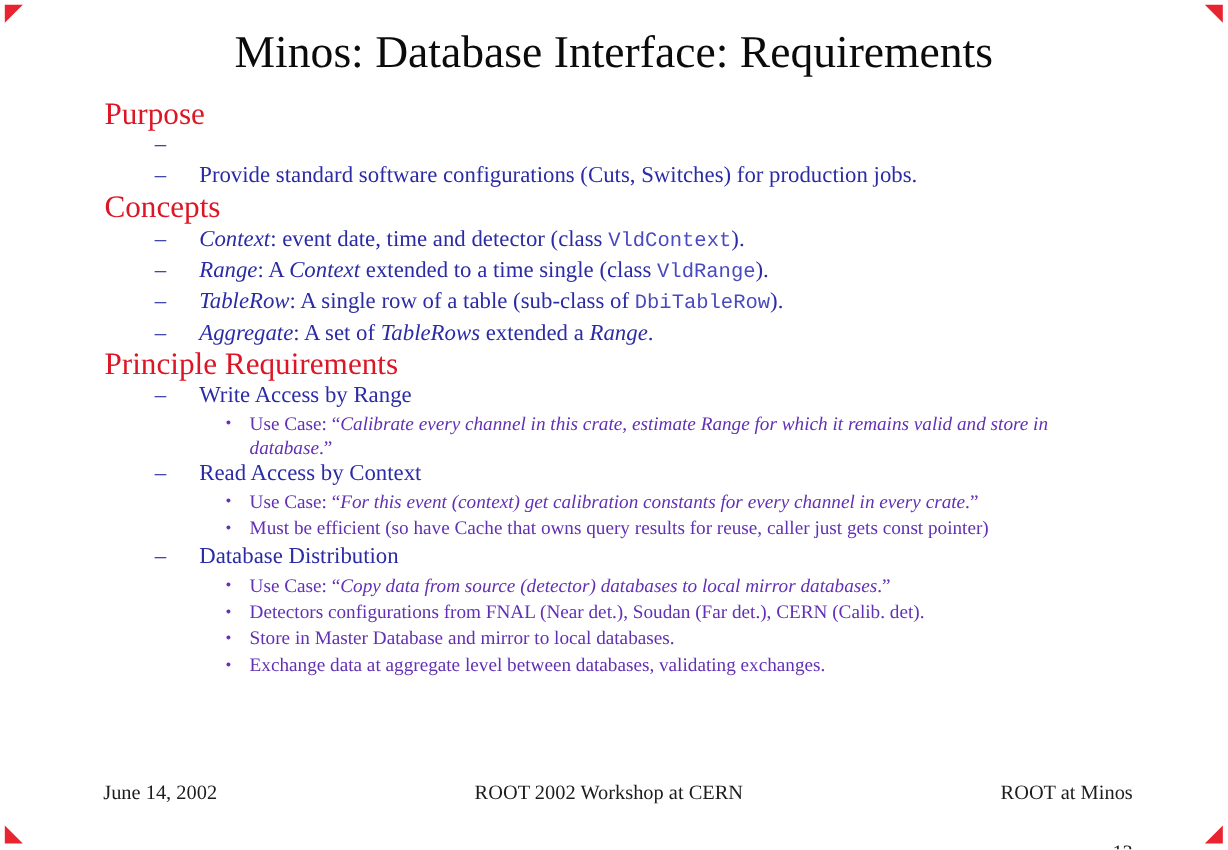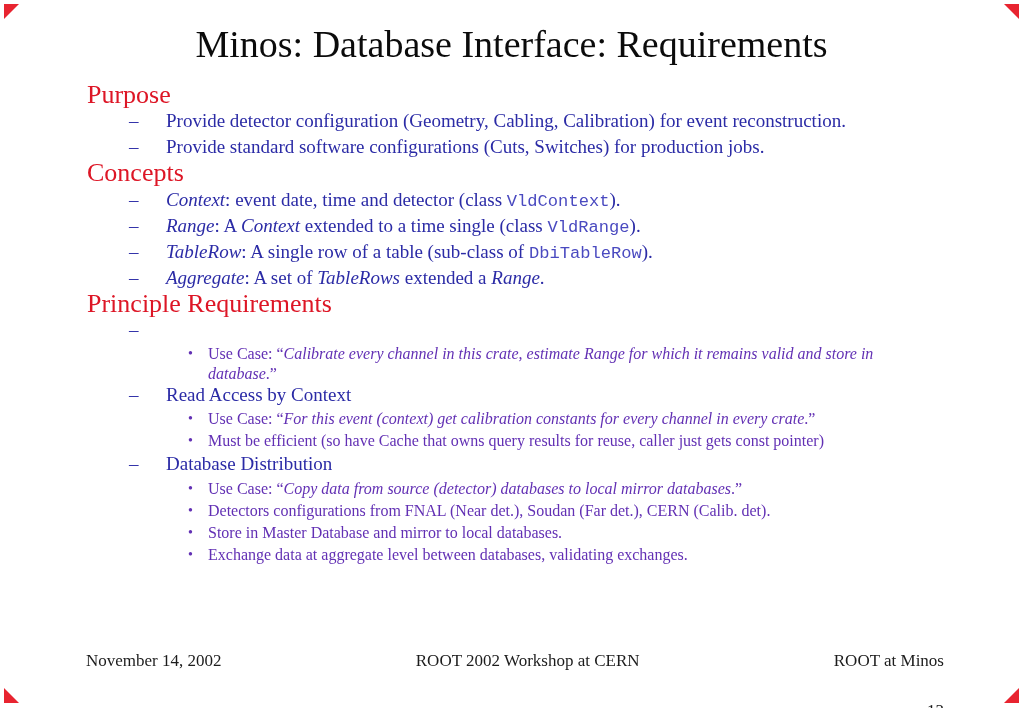--- a/index.html
+++ b/index.html
@@ -55,21 +55,21 @@
   <div class="corner tl"></div>
   <div class="corner tr"></div>
   <div class="corner bl"></div>
   <div class="corner br"></div>
 
   <div class="abs title">Minos: Database Interface: Requirements</div>
 
   <div class="abs h" style="top:82px">Purpose</div>
 
   <div class="abs l1" style="top:109px">
-    <span class="mark">–</span><span>Provide detector configuration (Geometry, Cabling, Calibration) for event reconstruction.</span>
+    <span class="mark">–</span>
   </div>
 
   <div class="abs l1" style="top:135px">
     <span class="mark">–</span><span>Provide standard software configurations (Cuts, Switches) for production jobs.</span>
   </div>
 
   <div class="abs h" style="top:160px">Concepts</div>
 
   <div class="abs l1" style="top:188px">
     <span class="mark">–</span><span class="it">Context</span><span>: event date, time and detector (class </span><span class="code">VldContext</span><span>).</span>
@@ -83,21 +83,21 @@
     <span class="mark">–</span><span class="it">TableRow</span><span>: A single row of a table (sub-class of </span><span class="code">DbiTableRow</span><span>).</span>
   </div>
 
   <div class="abs l1" style="top:266px">
     <span class="mark">–</span><span class="it">Aggregate</span><span>: A set of </span><span class="it">TableRows</span><span> extended a </span><span class="it">Range</span><span>.</span>
   </div>
 
   <div class="abs h" style="top:291px">Principle Requirements</div>
 
   <div class="abs l1" style="top:318px">
-    <span class="mark">–</span>
+    <span class="mark">–</span><span>Write Access by Range</span>
   </div>
 
   <div class="abs l2" style="top:344px">
     <span class="mark">•</span>
       <span class="qwrap"><span>Use Case: “</span><span class="it">Calibrate every channel in this crate, estimate Range for which it remains valid and store in database</span><span>.”</span></span>
   </div>
 
   <div class="abs l1" style="top:383px">
     <span class="mark">–</span><span>Read Access by Context</span>
   </div>
@@ -124,20 +124,20 @@
 
   <div class="abs l2" style="top:523px">
     <span class="mark">•</span><span>Store in Master Database and mirror to local databases.</span>
   </div>
 
   <div class="abs l2" style="top:545px">
     <span class="mark">•</span><span>Exchange data at aggregate level between databases, validating exchanges.</span>
   </div>
 
   <div class="abs footer-row">
-    <span>November 14, 2002</span>
+    <span>June 14, 2002</span>
     <span>ROOT 2002 Workshop at CERN</span>
     <span>ROOT at Minos</span>
   </div>
 
   <div class="abs pageno">13</div>
 
 </div>
 
 </body></html>

